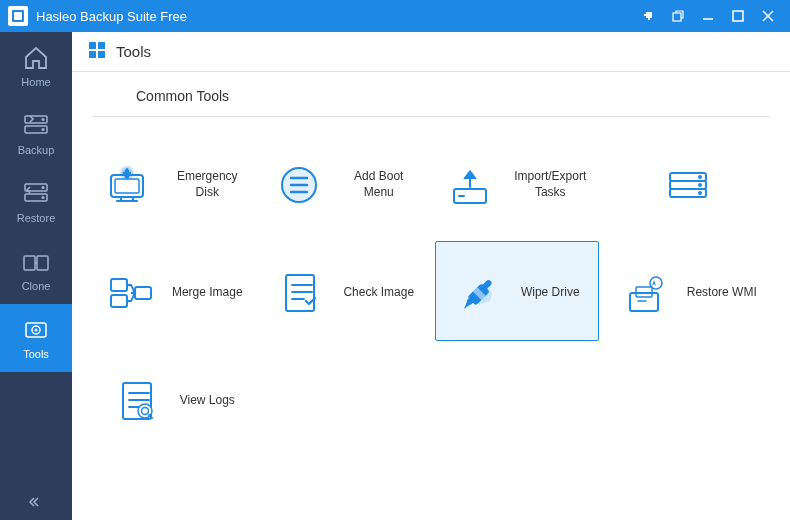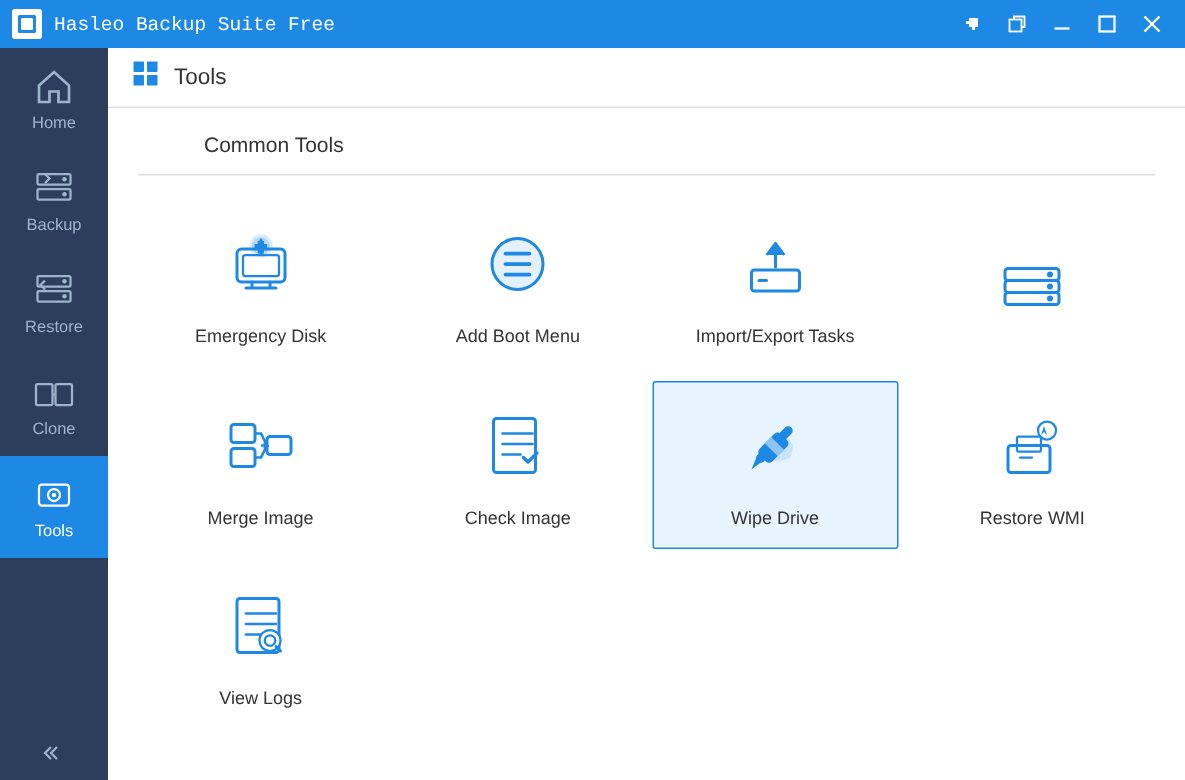--- a/index.html
+++ b/index.html
@@ -16,21 +16,21 @@
       font-size: 13px;
       user-select: none;
     }
     .titlebar-icon {
       width: 20px; height: 20px; margin-right: 8px;
       background: #fff;
       border-radius: 2px;
       display: flex; align-items: center; justify-content: center;
     }
     .titlebar-icon svg { width: 14px; height: 14px; }
-    .titlebar-title { flex: 1; font-size: 13px; font-family: Liberation Mono, monospace; }
+    .titlebar-title { flex: 1; font-size: 13px; }
     .titlebar-controls { display: flex; gap: 2px; }
     .titlebar-btn {
       width: 28px; height: 22px;
       display: flex; align-items: center; justify-content: center;
       color: white; font-size: 14px; cursor: pointer; border-radius: 2px;
     }
 
     
     .app-layout {
       display: flex;
@@ -121,21 +121,21 @@
     
     .tools-grid {
       display: grid;
       grid-template-columns: repeat(4, 1fr);
       gap: 8px;
       padding-bottom: 8px;
     }
 
     .tool-item {
       display: flex;
-      flex-direction: column;
+      flex-direction: row;
       align-items: center;
       justify-content: center;
       padding: 16px 8px 12px;
       border: 1px solid transparent;
       border-radius: 2px;
       cursor: pointer;
       background: #fff;
       gap: 15px;
       min-height: 100px;
     }

